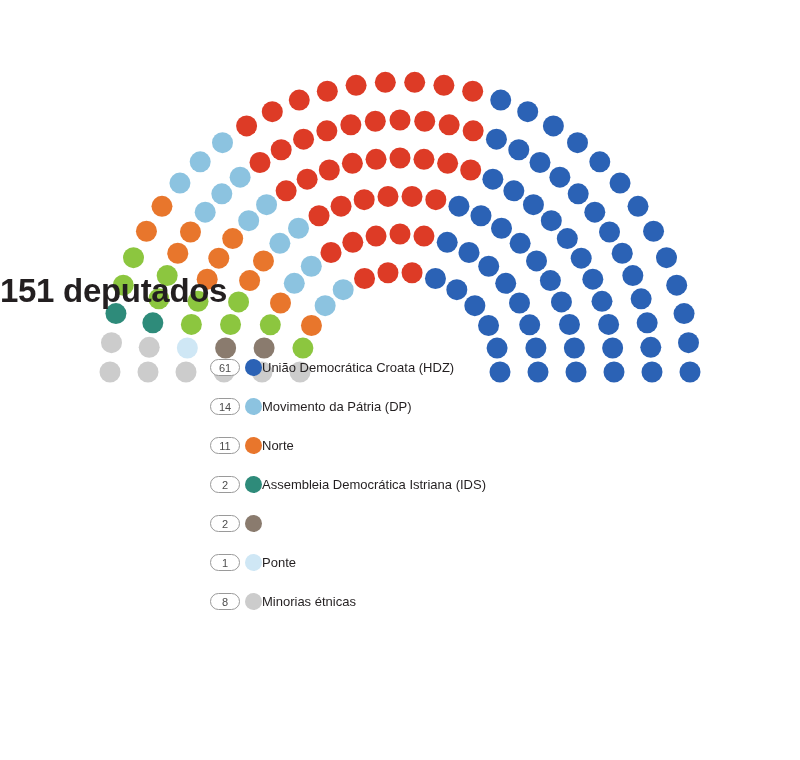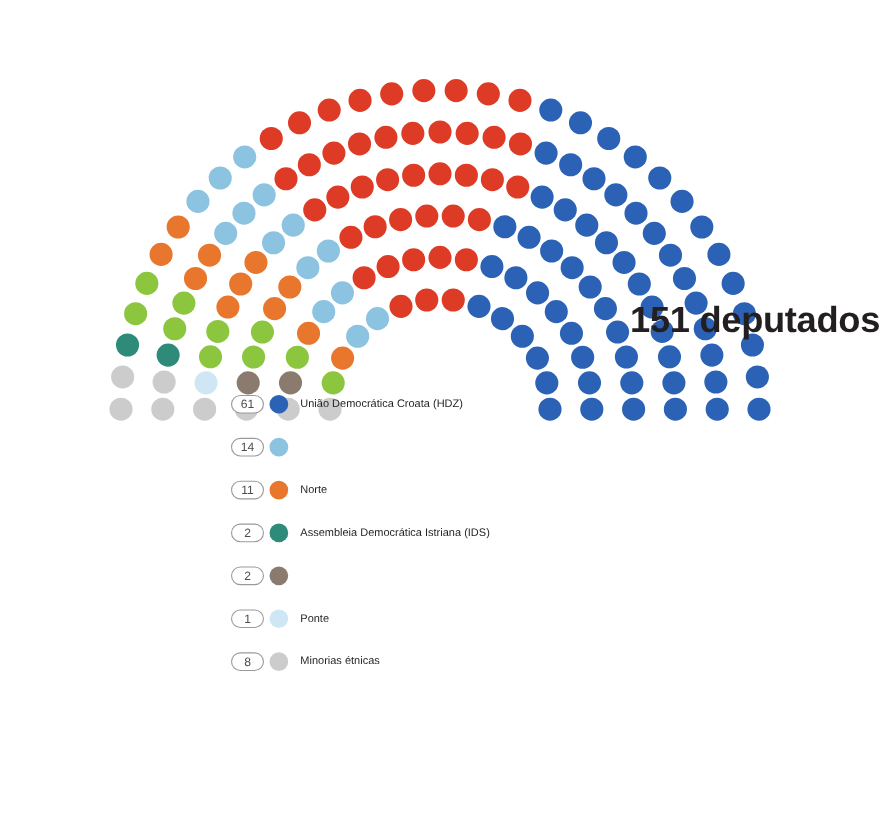--- a/index.html
+++ b/index.html
@@ -24,21 +24,21 @@
     left: 0;
     top: 0;
     width: 800px;
     height: 420px;
   }
   #total-label {
     position: absolute;
     left: 0;
     top: 272px;
     width: 800px;
-    text-align: right;
+    text-align: left;
     font-size: 33px;
     font-weight: bold;
     letter-spacing: -0.3px;
     color: #231f20;
   }
   #legend {
     position: absolute;
     left: 210px;
     top: 348px;
     width: 560px;
@@ -62,22 +62,21 @@
     flex: 0 0 auto;
   }
   .legend-swatch {
     width: 17px;
     height: 17px;
     border-radius: 50%;
     margin-left: 5px;
     flex: 0 0 auto;
   }
   .legend-label {
-    margin-left: 11px;
-    font-size: 10px;
+    font-size: 13px;
     color: #231f20;
     white-space: nowrap;
   }
 </style>
 </head>
 <body>
 
 <div id="chart-root">
 
   <svg id="parliament-svg" viewBox="0 0 800 420">
@@ -238,20 +237,21 @@
 
   <div id="legend">
       <div class="legend-row">
         <div class="legend-count">61</div>
         <div class="legend-swatch" style="background: rgb(43, 98, 181);"></div>
         <div class="legend-label">União Democrática Croata  (HDZ)</div>
       </div>
       <div class="legend-row">
         <div class="legend-count">14</div>
         <div class="legend-swatch" style="background: rgb(140, 195, 224);"></div>
+        <div class="legend-label">Movimento da Pátria (DP)</div>
       </div>
       <div class="legend-row">
         <div class="legend-count">11</div>
         <div class="legend-swatch" style="background: rgb(232, 118, 44);"></div>
         <div class="legend-label">Norte</div>
       </div>
       <div class="legend-row">
         <div class="legend-count">2</div>
         <div class="legend-swatch" style="background: rgb(46, 139, 122);"></div>
         <div class="legend-label">Assembleia Democrática Istriana (IDS)</div>

